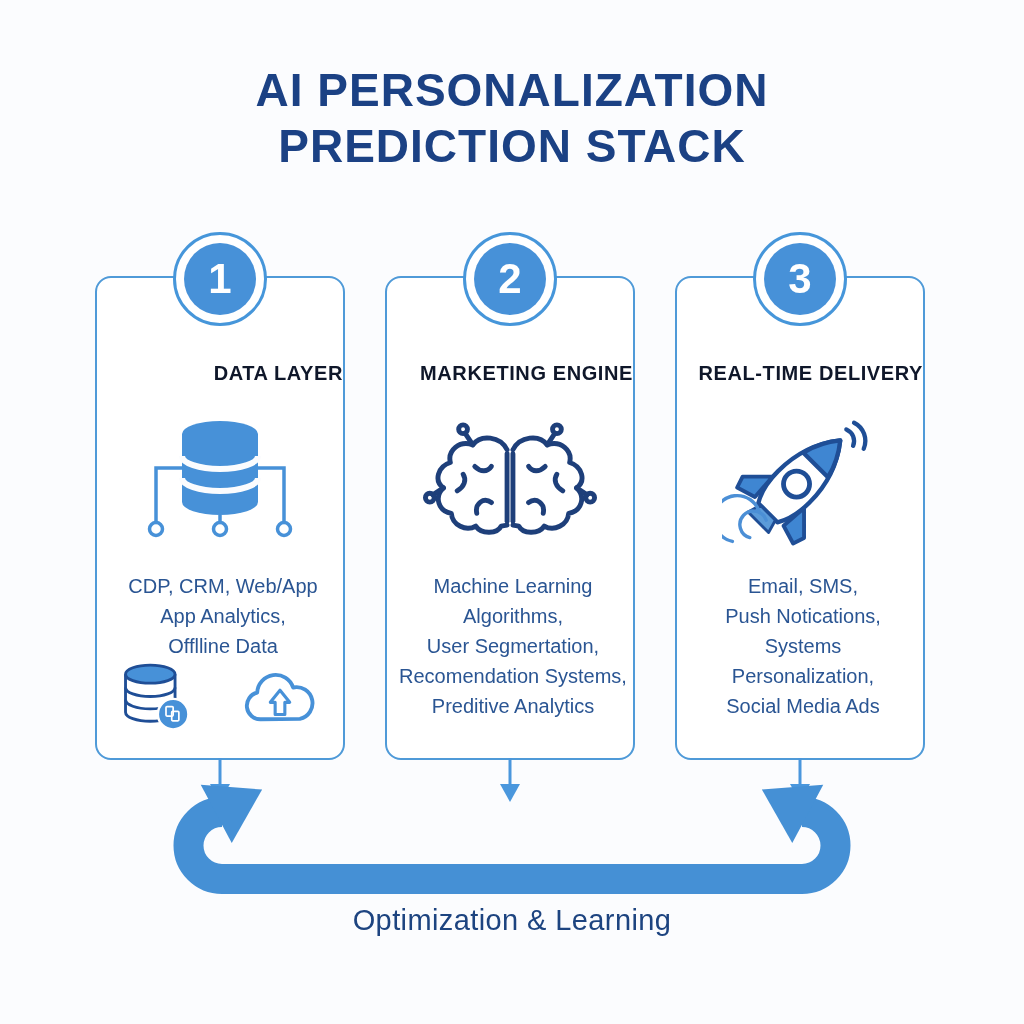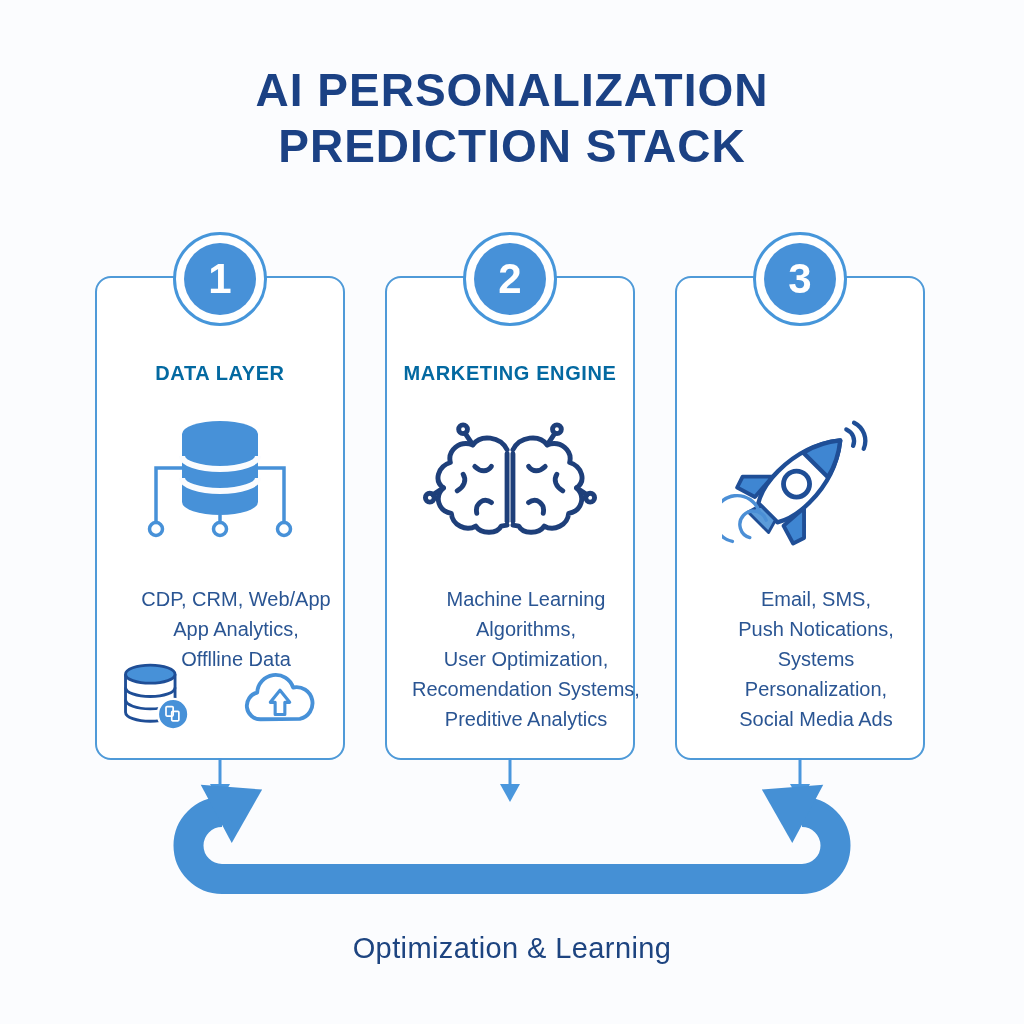--- a/index.html
+++ b/index.html
@@ -31,43 +31,43 @@
     display:flex;align-items:center;justify-content:center;
   }
   .badge-core{
     width:72px;height:72px;border-radius:50%;
     background:#4791d8;color:#ffffff;
     font-size:42px;font-weight:bold;
     display:flex;align-items:center;justify-content:center;
   }
   .card-title{
     position:absolute;top:84px;left:0;width:100%;margin:0;
-    text-align:center;color:#0369a1;
+    text-align:right;color:#0f172a;
     font-size:20px;font-weight:bold;letter-spacing:.6px;
   }
   .icon-main{
     position:absolute;top:130px;left:0;width:100%;height:152px;
     display:flex;align-items:center;justify-content:center;
   }
   .desc{
-    position:absolute;top:290px;left:0;width:100%;margin:16px;
+    position:absolute;top:290px;left:0;width:100%;margin:3px;
     text-align:center;color:#2a5593;
     font-size:20px;line-height:1.5;white-space:pre-line;
   }
   .sub-icons{
     position:absolute;top:380px;left:0;width:100%;
     display:flex;align-items:center;justify-content:center;gap:40px;
   }
 
   
   .flow{position:absolute;top:0;left:0;pointer-events:none;}
 
   
   .footer-label{
-    position:absolute;top:932px;left:0;width:1024px;
+    position:absolute;top:904px;left:0;width:1024px;
     text-align:center;color:#1d4480;
     font-size:29px;font-weight:500;letter-spacing:.4px;
   }
 </style>
 </head>
 <body>
 
 <div class="canvas">
 
   <header class="title">
@@ -133,29 +133,30 @@
           <path d="M 52 25 L 44 13"></path>
           <circle cx="42" cy="9" r="4.5"></circle>
           <path d="M 22 69 L 11 76"></path>
           <circle cx="8" cy="79" r="4.5"></circle>
         </g>
         <use href="#brain-half" transform="translate(180,0) scale(-1,1)"></use>
       </svg>
     </div>
     <p class="desc">Machine Learning
 Algorithms,
-User Optimization,
+User Segmertation,
 Recomendation Systems,
 Preditive Analytics</p>
   </section>
 
   <section class="card" style="left:675px">
     <div class="badge">
       <div class="badge-core">3</div>
     </div>
+    <h2 class="card-title">REAL-TIME DELIVERY</h2>
     <div class="icon-main">
       <svg width="156" height="140" viewBox="0 0 160 145">
         <g transform="rotate(45 75 74)">
           <path d="M 75 8 C 91 28 98 50 98 76 C 98 94 94 106 89 114 L 61 114 C 56 106 52 94 52 76 C 52 50 59 28 75 8 Z" fill="#ffffff" stroke="#1f4e96" stroke-width="4.5" stroke-linejoin="round"></path>
           <path d="M 75 8 C 84 19 90 31 93 44 L 57 44 C 60 31 66 19 75 8 Z" fill="#3f86d2" stroke="#1f4e96" stroke-width="4.5" stroke-linejoin="round"></path>
           <circle cx="75" cy="72" r="13.5" fill="#ffffff" stroke="#1f4e96" stroke-width="5"></circle>
           <path d="M 52 84 L 30 106 L 34 118 L 54 112 Z" fill="#3f86d2" stroke="#1f4e96" stroke-width="4" stroke-linejoin="round"></path>
           <path d="M 98 84 L 120 106 L 116 118 L 96 112 Z" fill="#3f86d2" stroke="#1f4e96" stroke-width="4" stroke-linejoin="round"></path>
           <path d="M 64 114 L 60 128 L 90 128 L 86 114 Z" fill="#5b9bd9" stroke="#1f4e96" stroke-width="3" stroke-linejoin="round"></path>
         </g>

